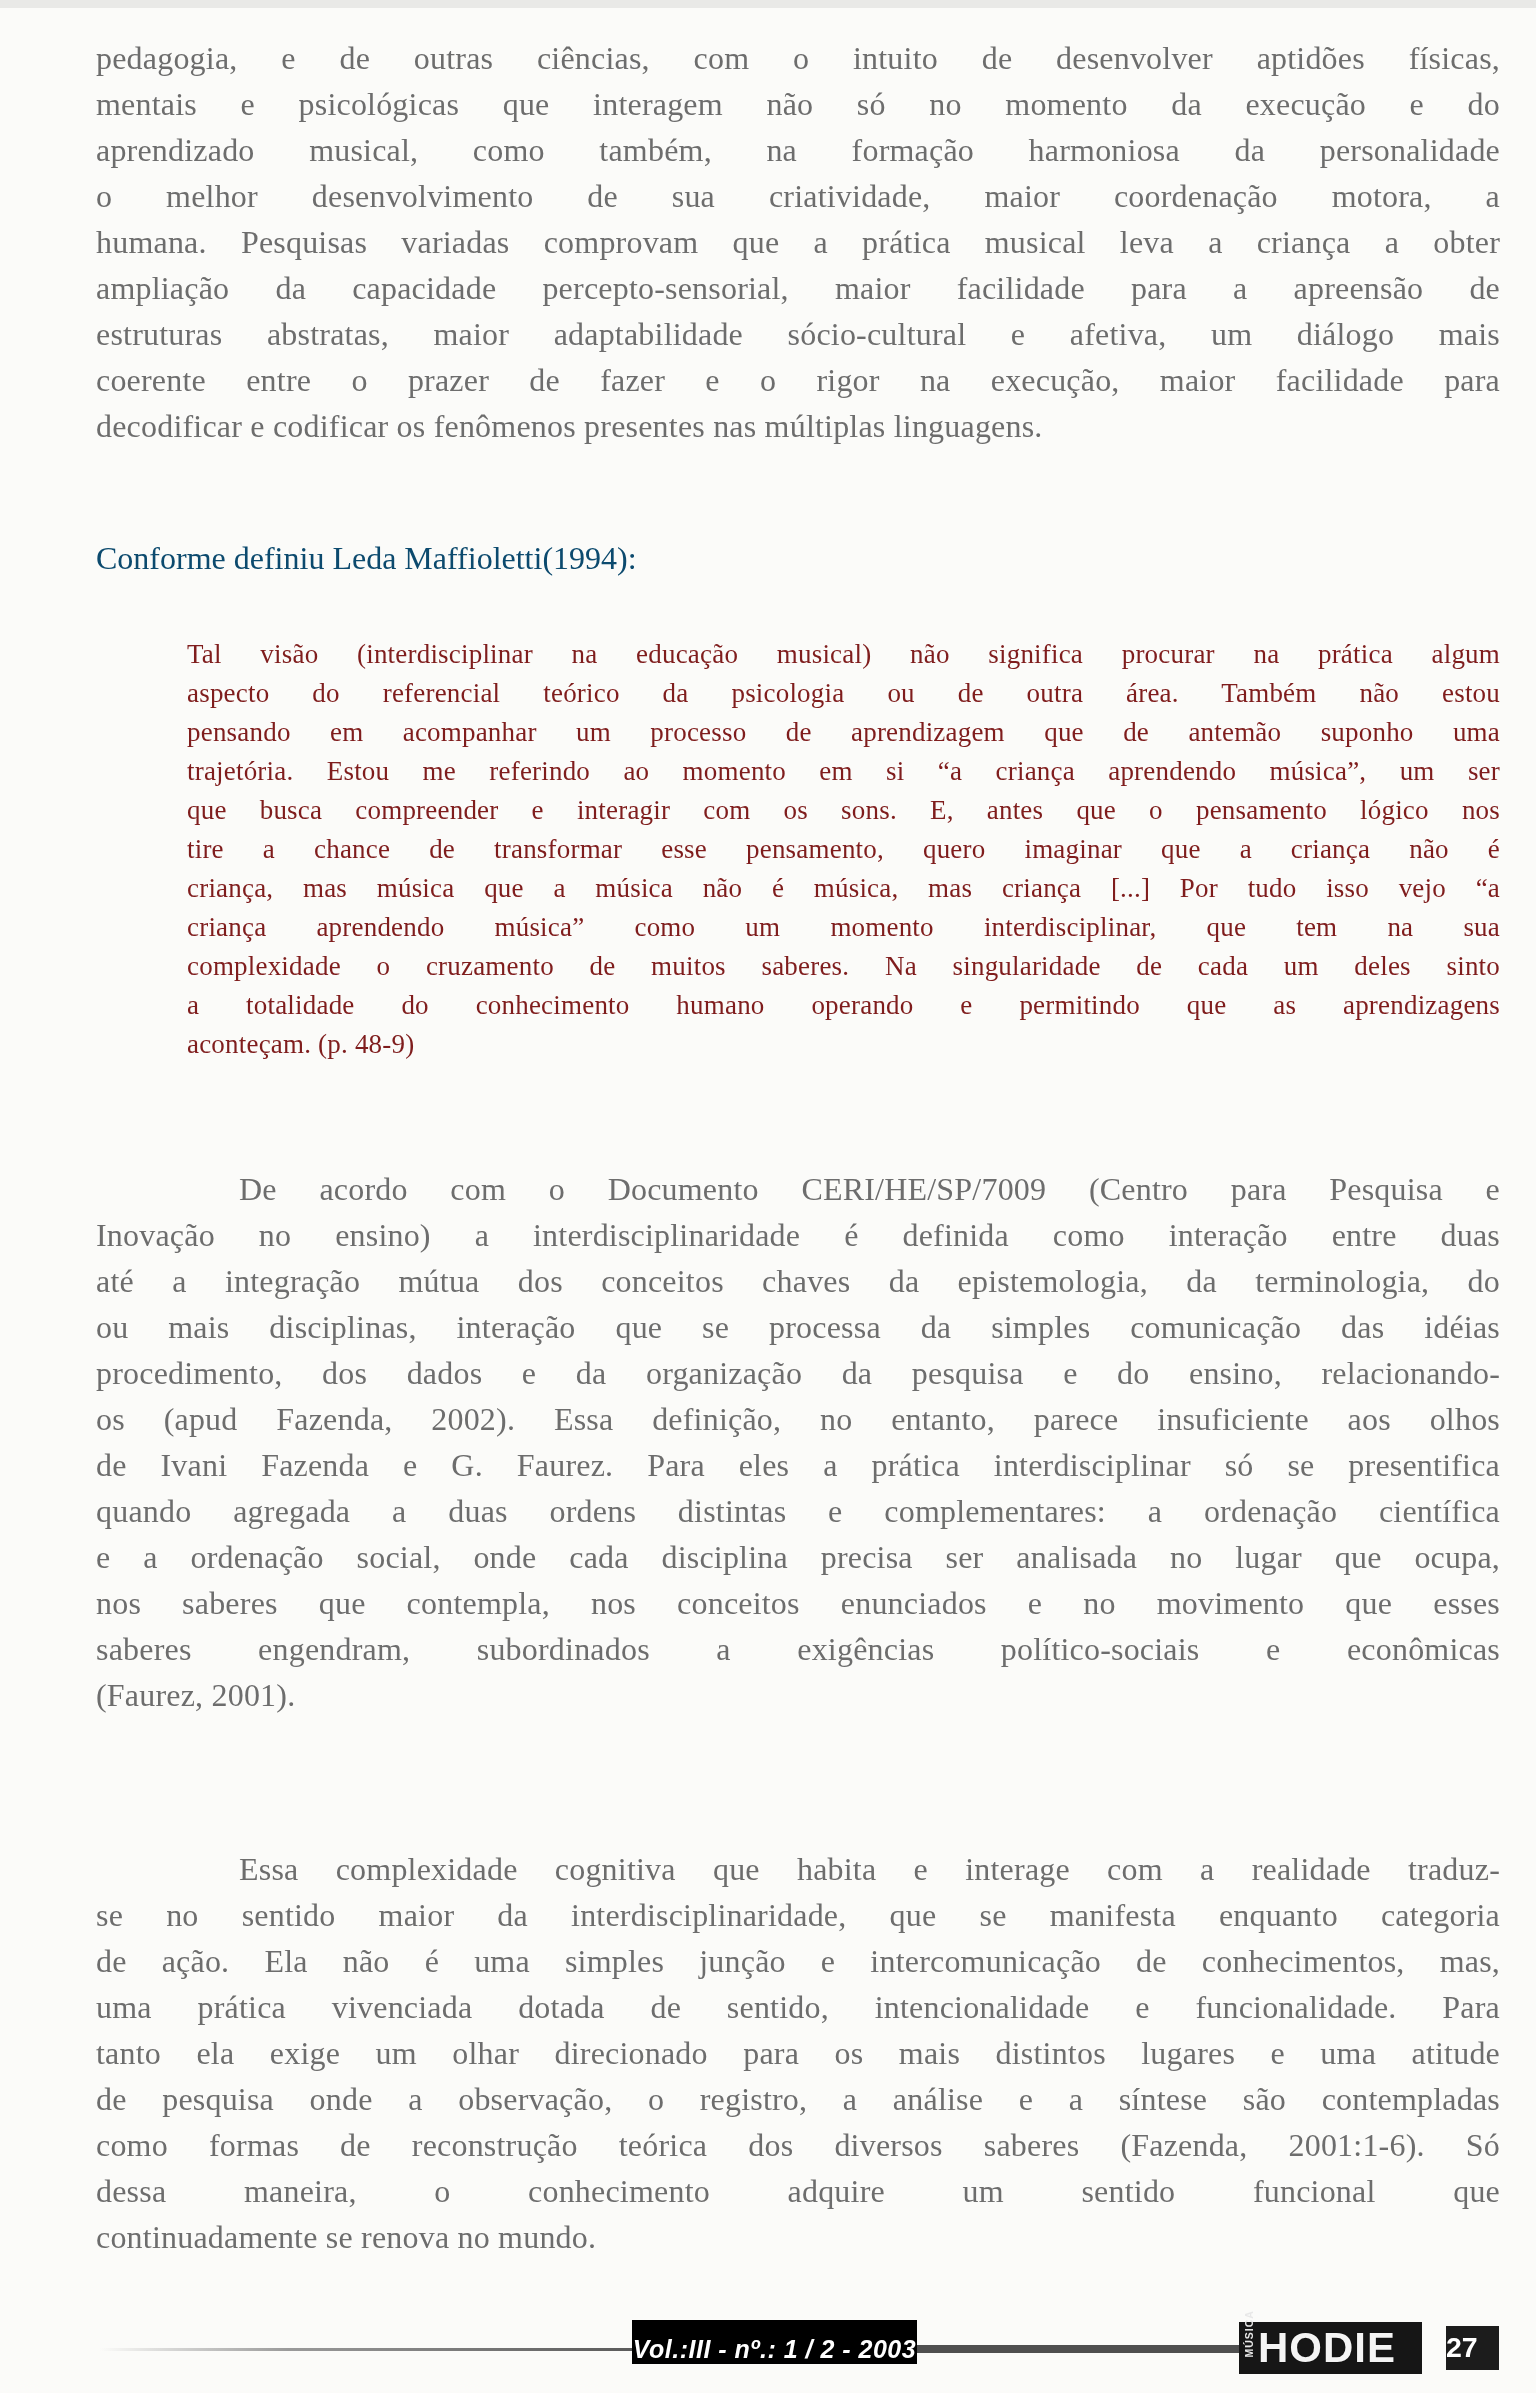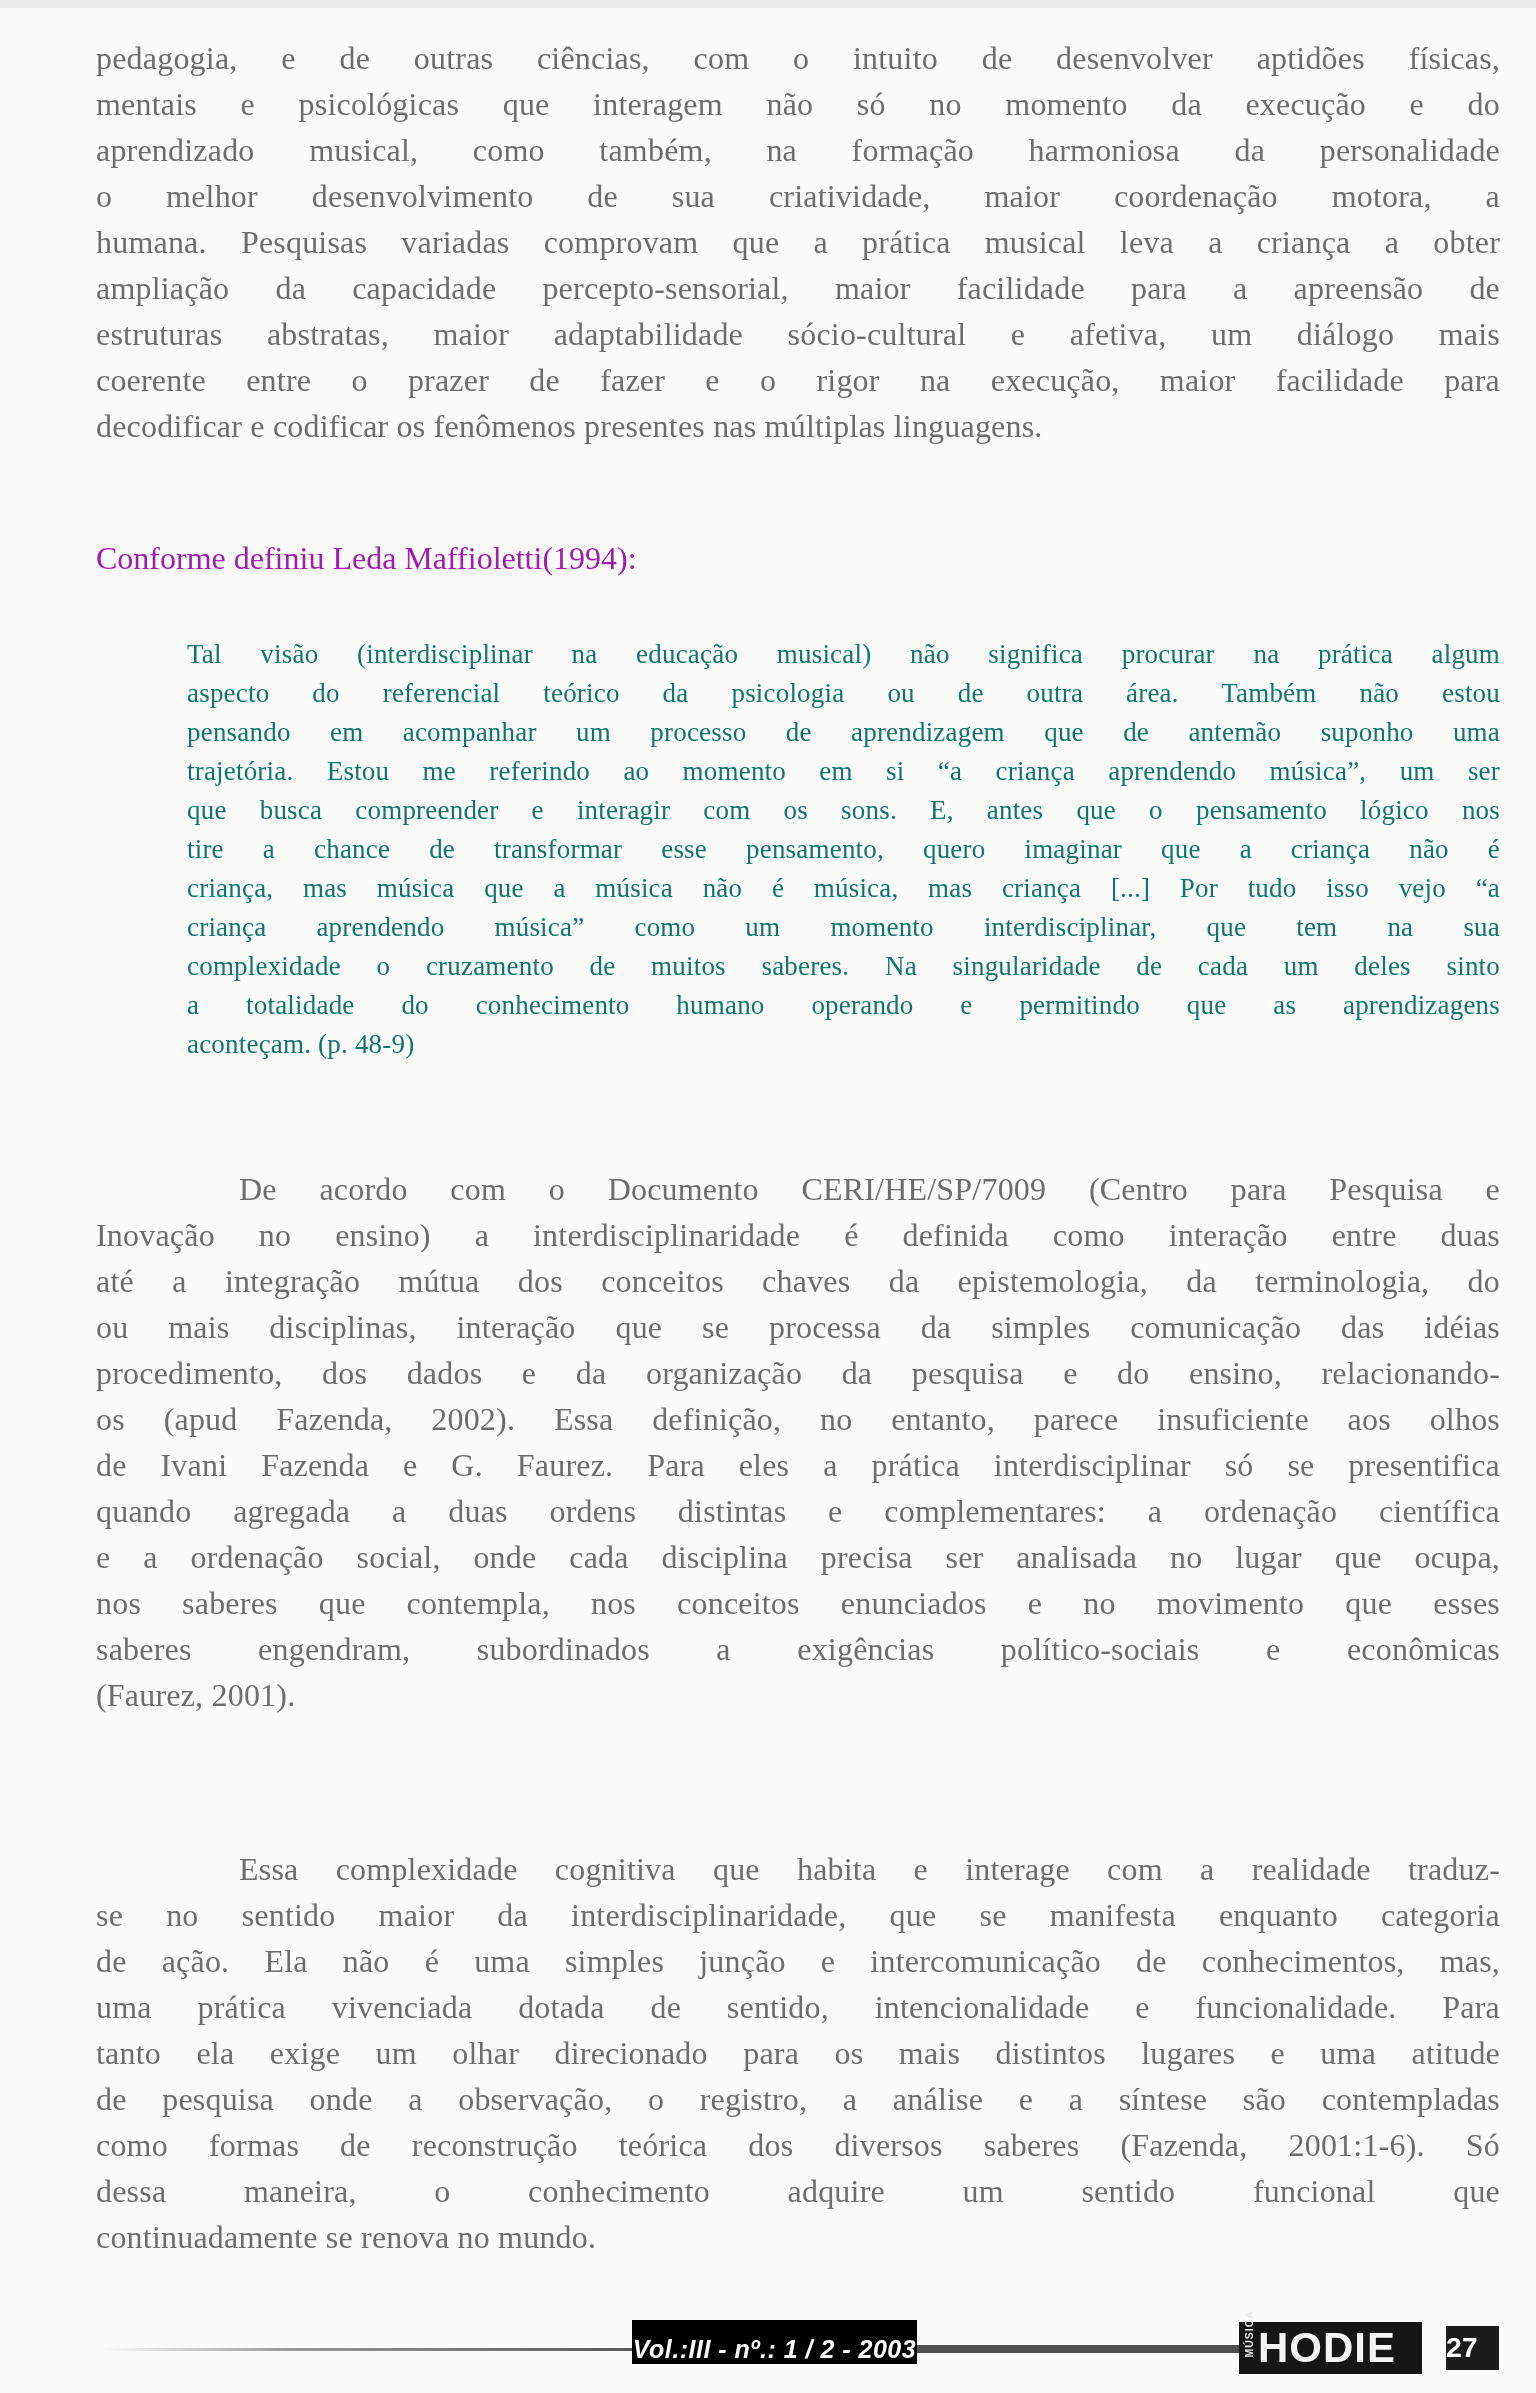--- a/index.html
+++ b/index.html
@@ -17,30 +17,30 @@
     font-family:"Liberation Serif", serif;
     font-size:32px; line-height:46px;
     color:#6d6d6d;
     text-align:justify; text-align-last:justify;
     letter-spacing:0.2px;
   }
   .quote-block { margin-left:91px; margin-top:54px; }
   .quote-line {
     font-family:"Liberation Serif", serif;
     font-size:27px; line-height:39px;
-    color:#0f766e;
+    color:#7f1d1d;
     text-align:justify; text-align-last:justify;
     letter-spacing:0.2px;
   }
   .last { text-align-last:left; }
   .indent { text-indent:143px; }
   .citation-intro {
     font-family:"Liberation Serif", serif;
     font-size:32px; line-height:46px;
-    color:#a21caf;
+    color:#0c4a6e;
     margin-top:86px;
     text-align:left;
   }
   .para2 { margin-top:102px; }
   .para3 { margin-top:128px; }
 
   
   .footer { position:absolute; left:0; top:2311px; width:1536px; height:67px; }
   .rule-thin {
     position:absolute; left:100px; top:28.5px; width:535px; height:3.8px;

